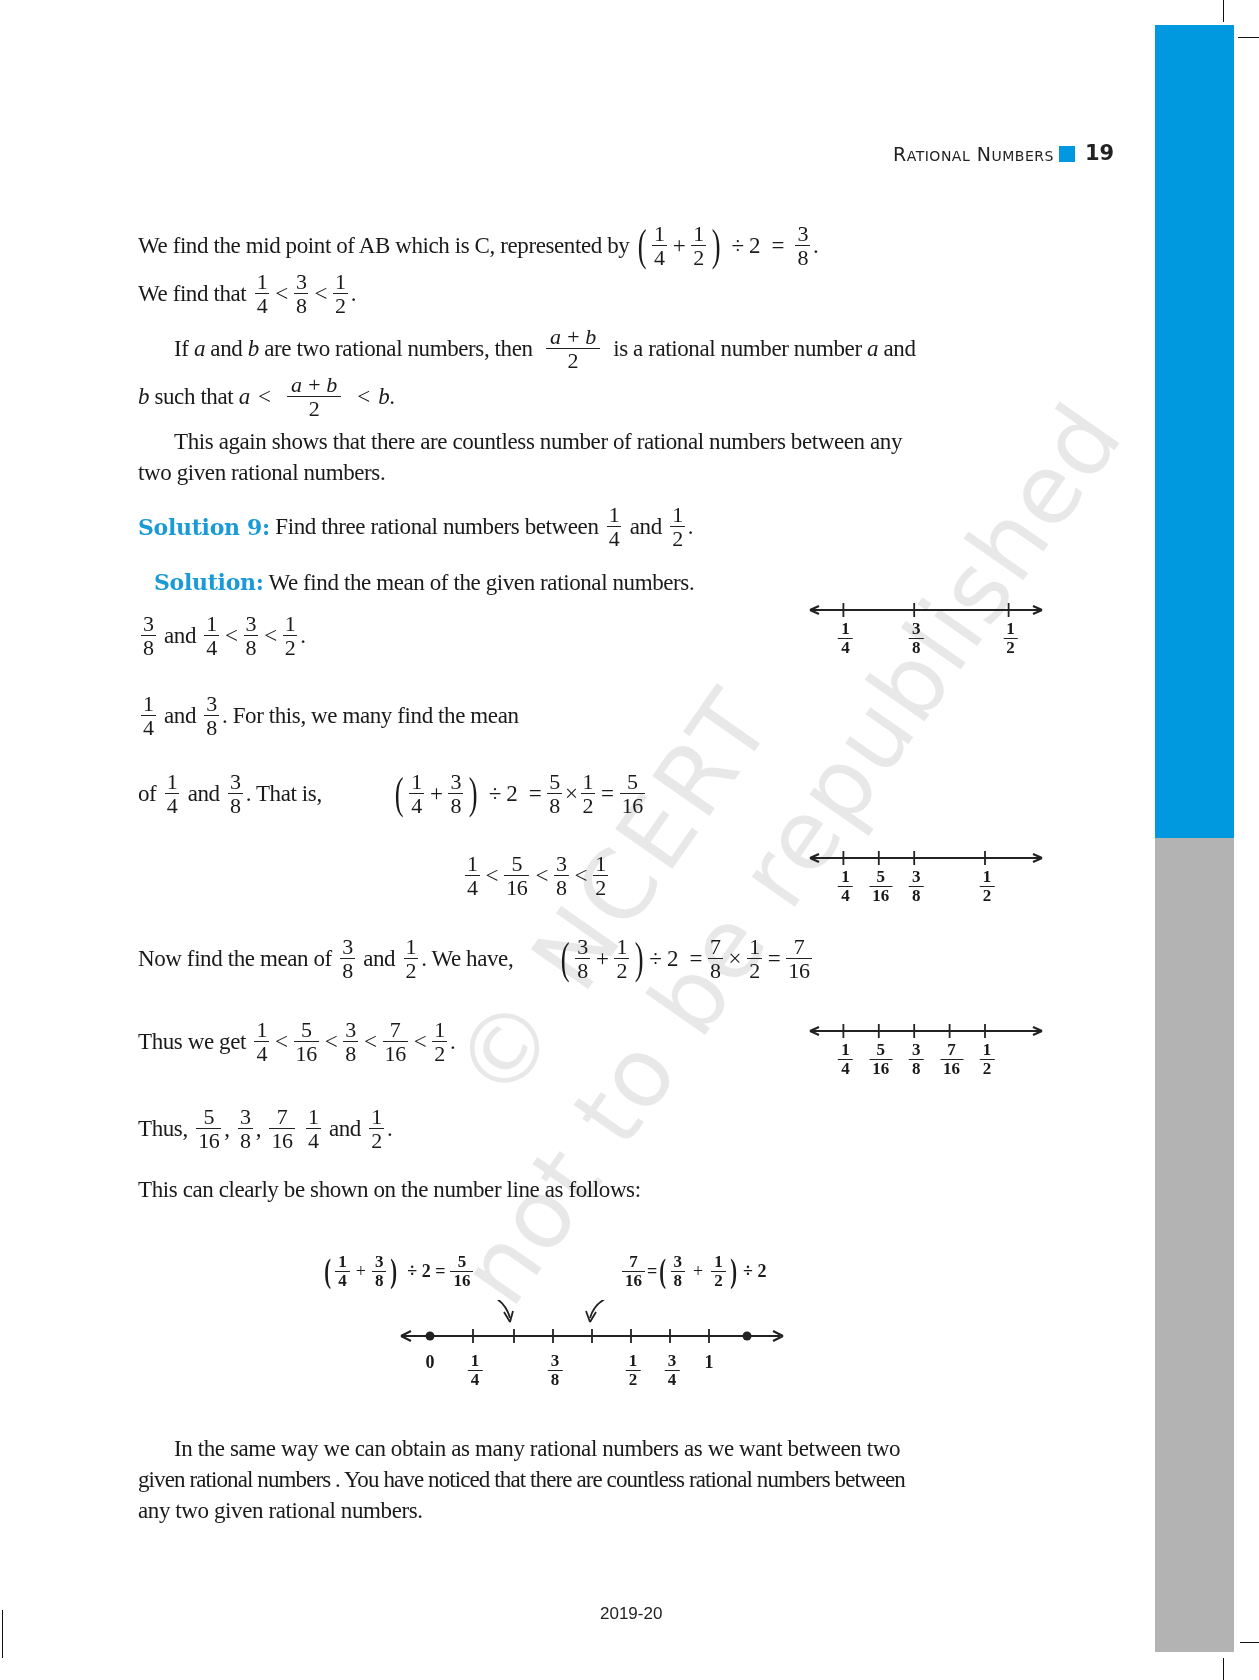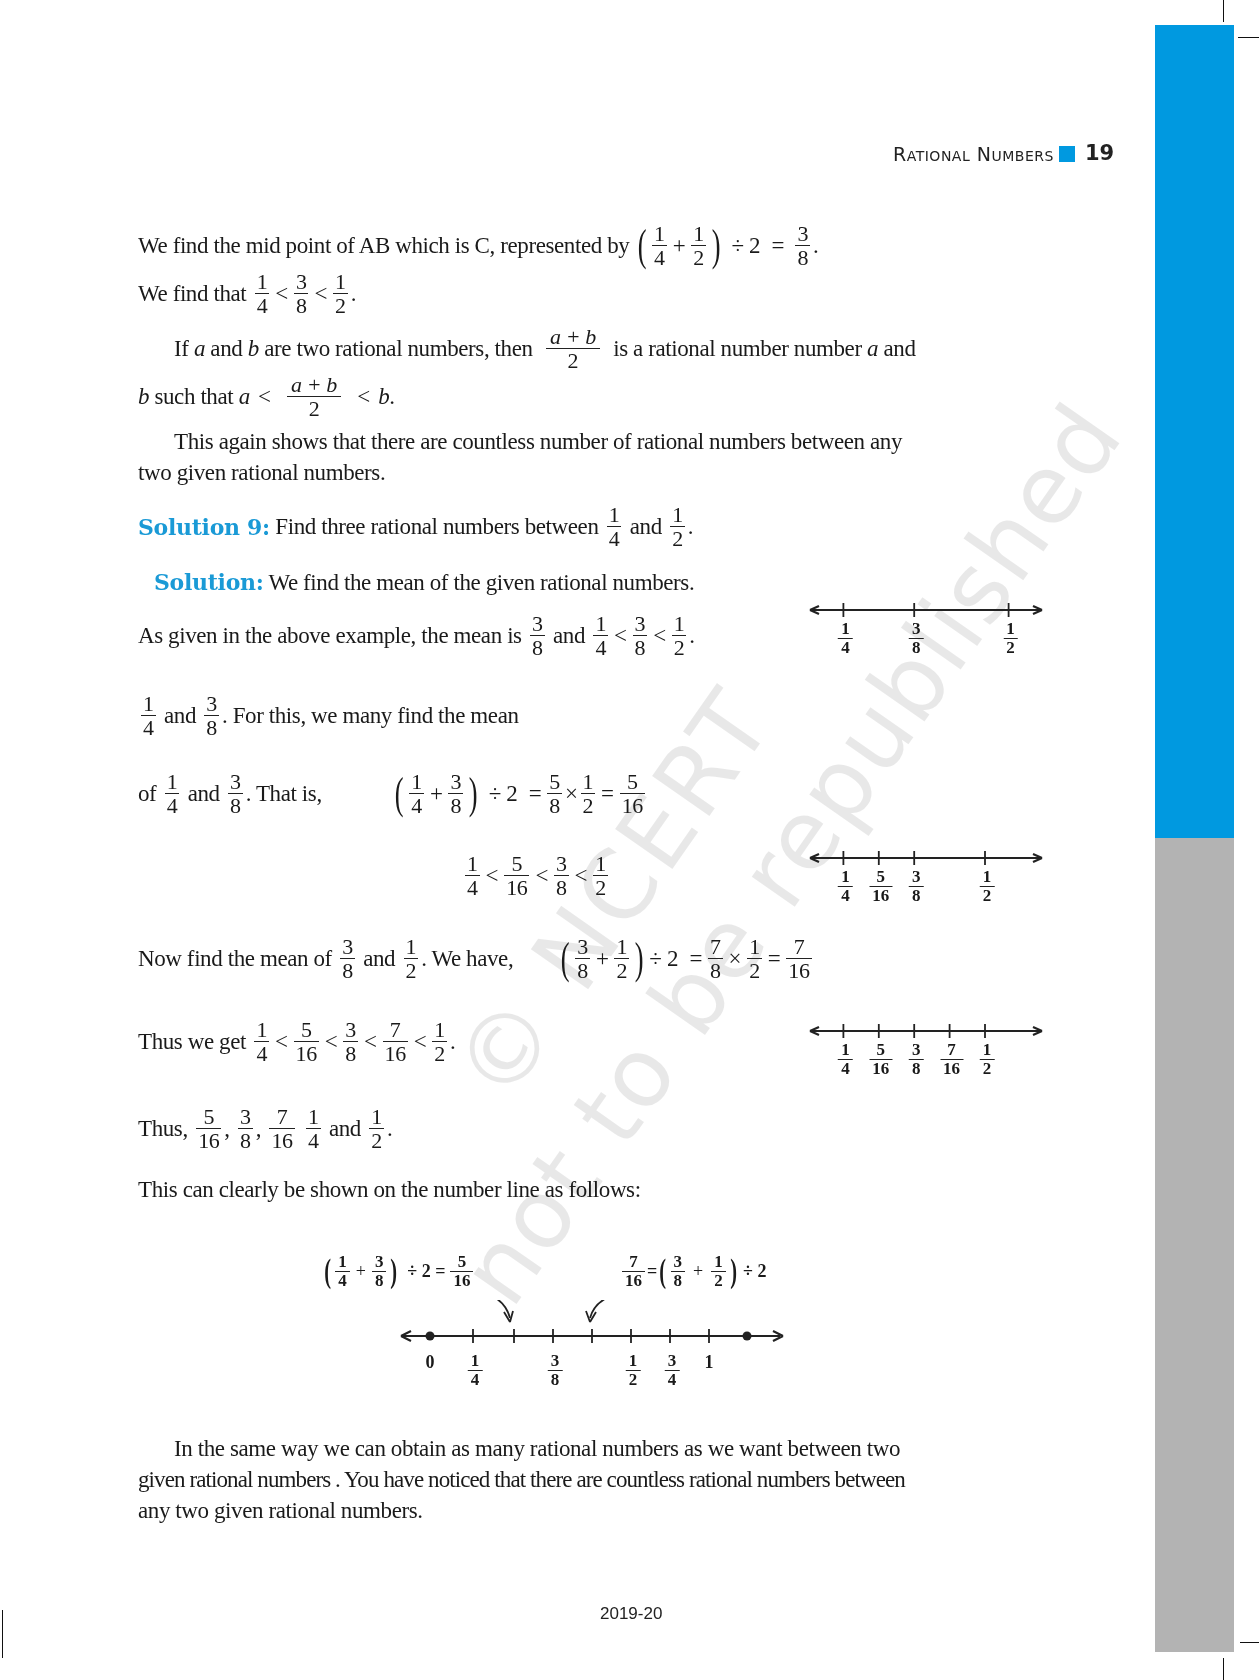--- a/index.html
+++ b/index.html
@@ -120,21 +120,20 @@
       <span class="den">2</span>
     </span><span style="vertical-align:middle;">.</span>
 </div>
 
 <div class="abs txt" style="left:154px;top:563px;margin-top:8px;">
   <span class="blue-label">Solution:</span>
   <span>We find the mean of the given rational numbers.</span>
 </div>
 
 <div class="abs txt" style="left:138px;top:612px;">
-  <span style="vertical-align:middle;">As given in the above example, the mean is</span>
   <span class="frac">
       <span class="num">3</span>
       <span class="den">8</span>
     </span>
   <span style="vertical-align:middle;">and</span>
   <span class="frac">
       <span class="num">1</span>
       <span class="den">4</span>
     </span><span class="op">&lt;</span><span class="frac">
       <span class="num">3</span>

